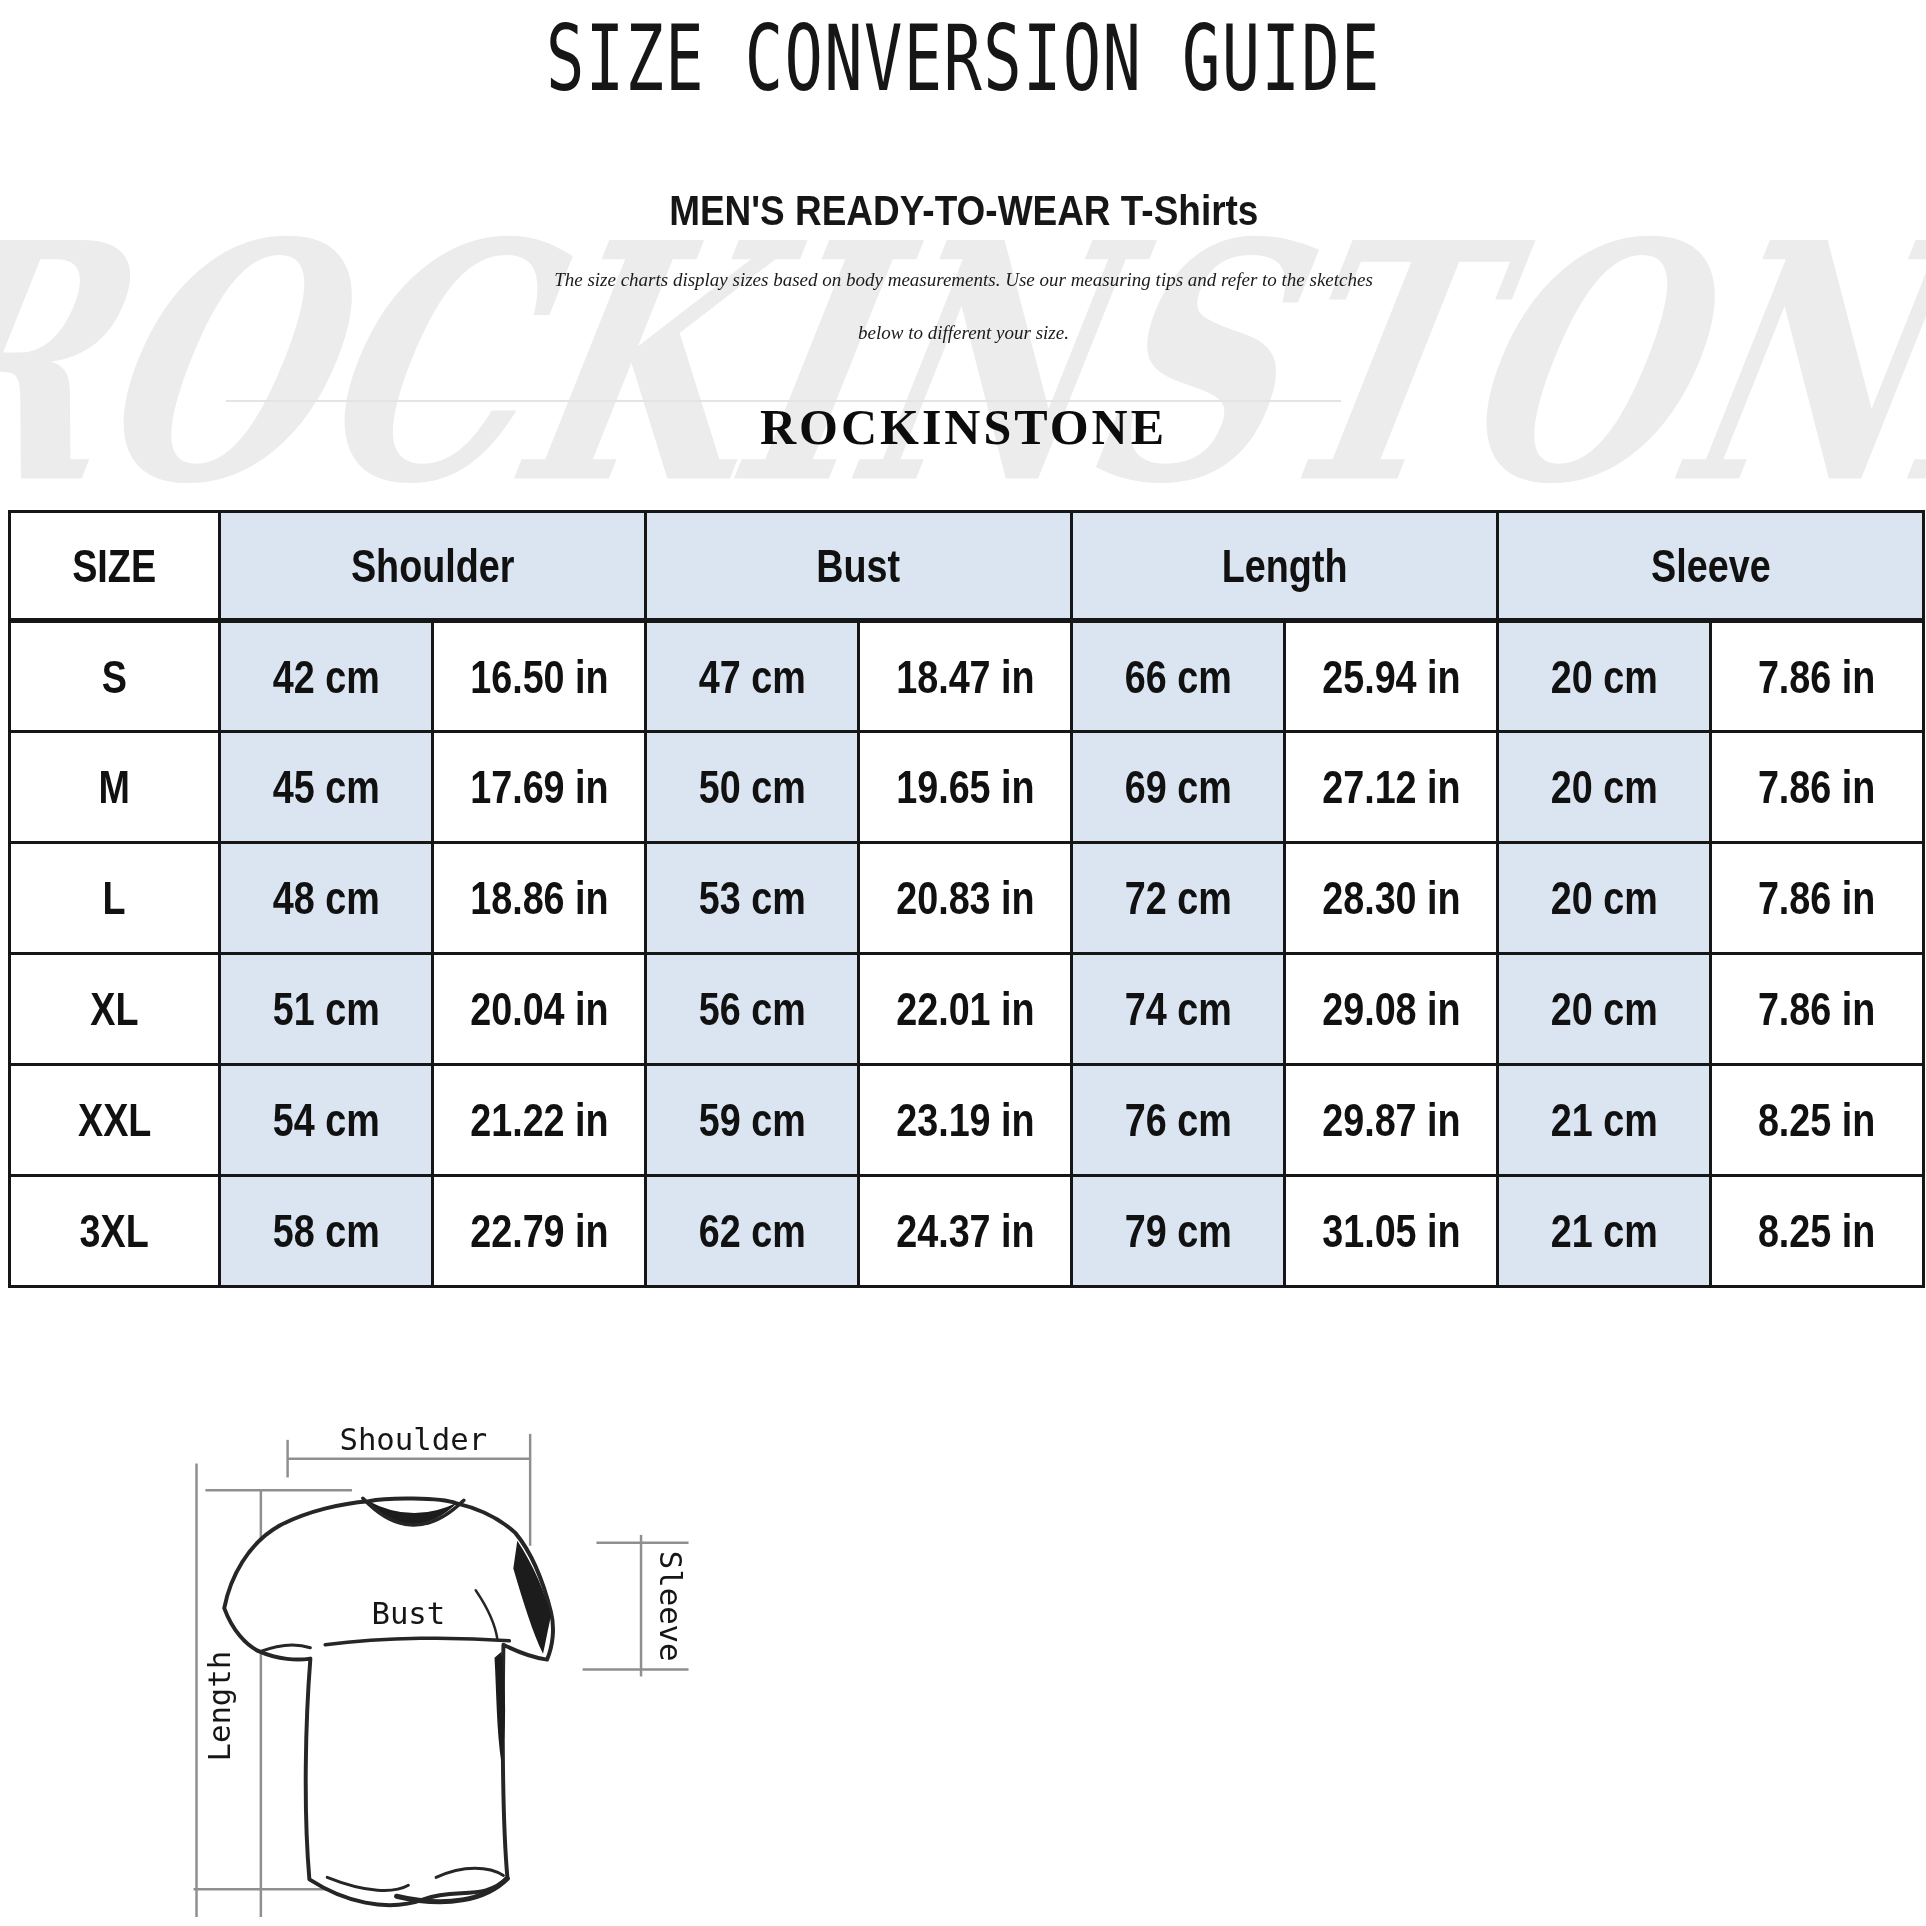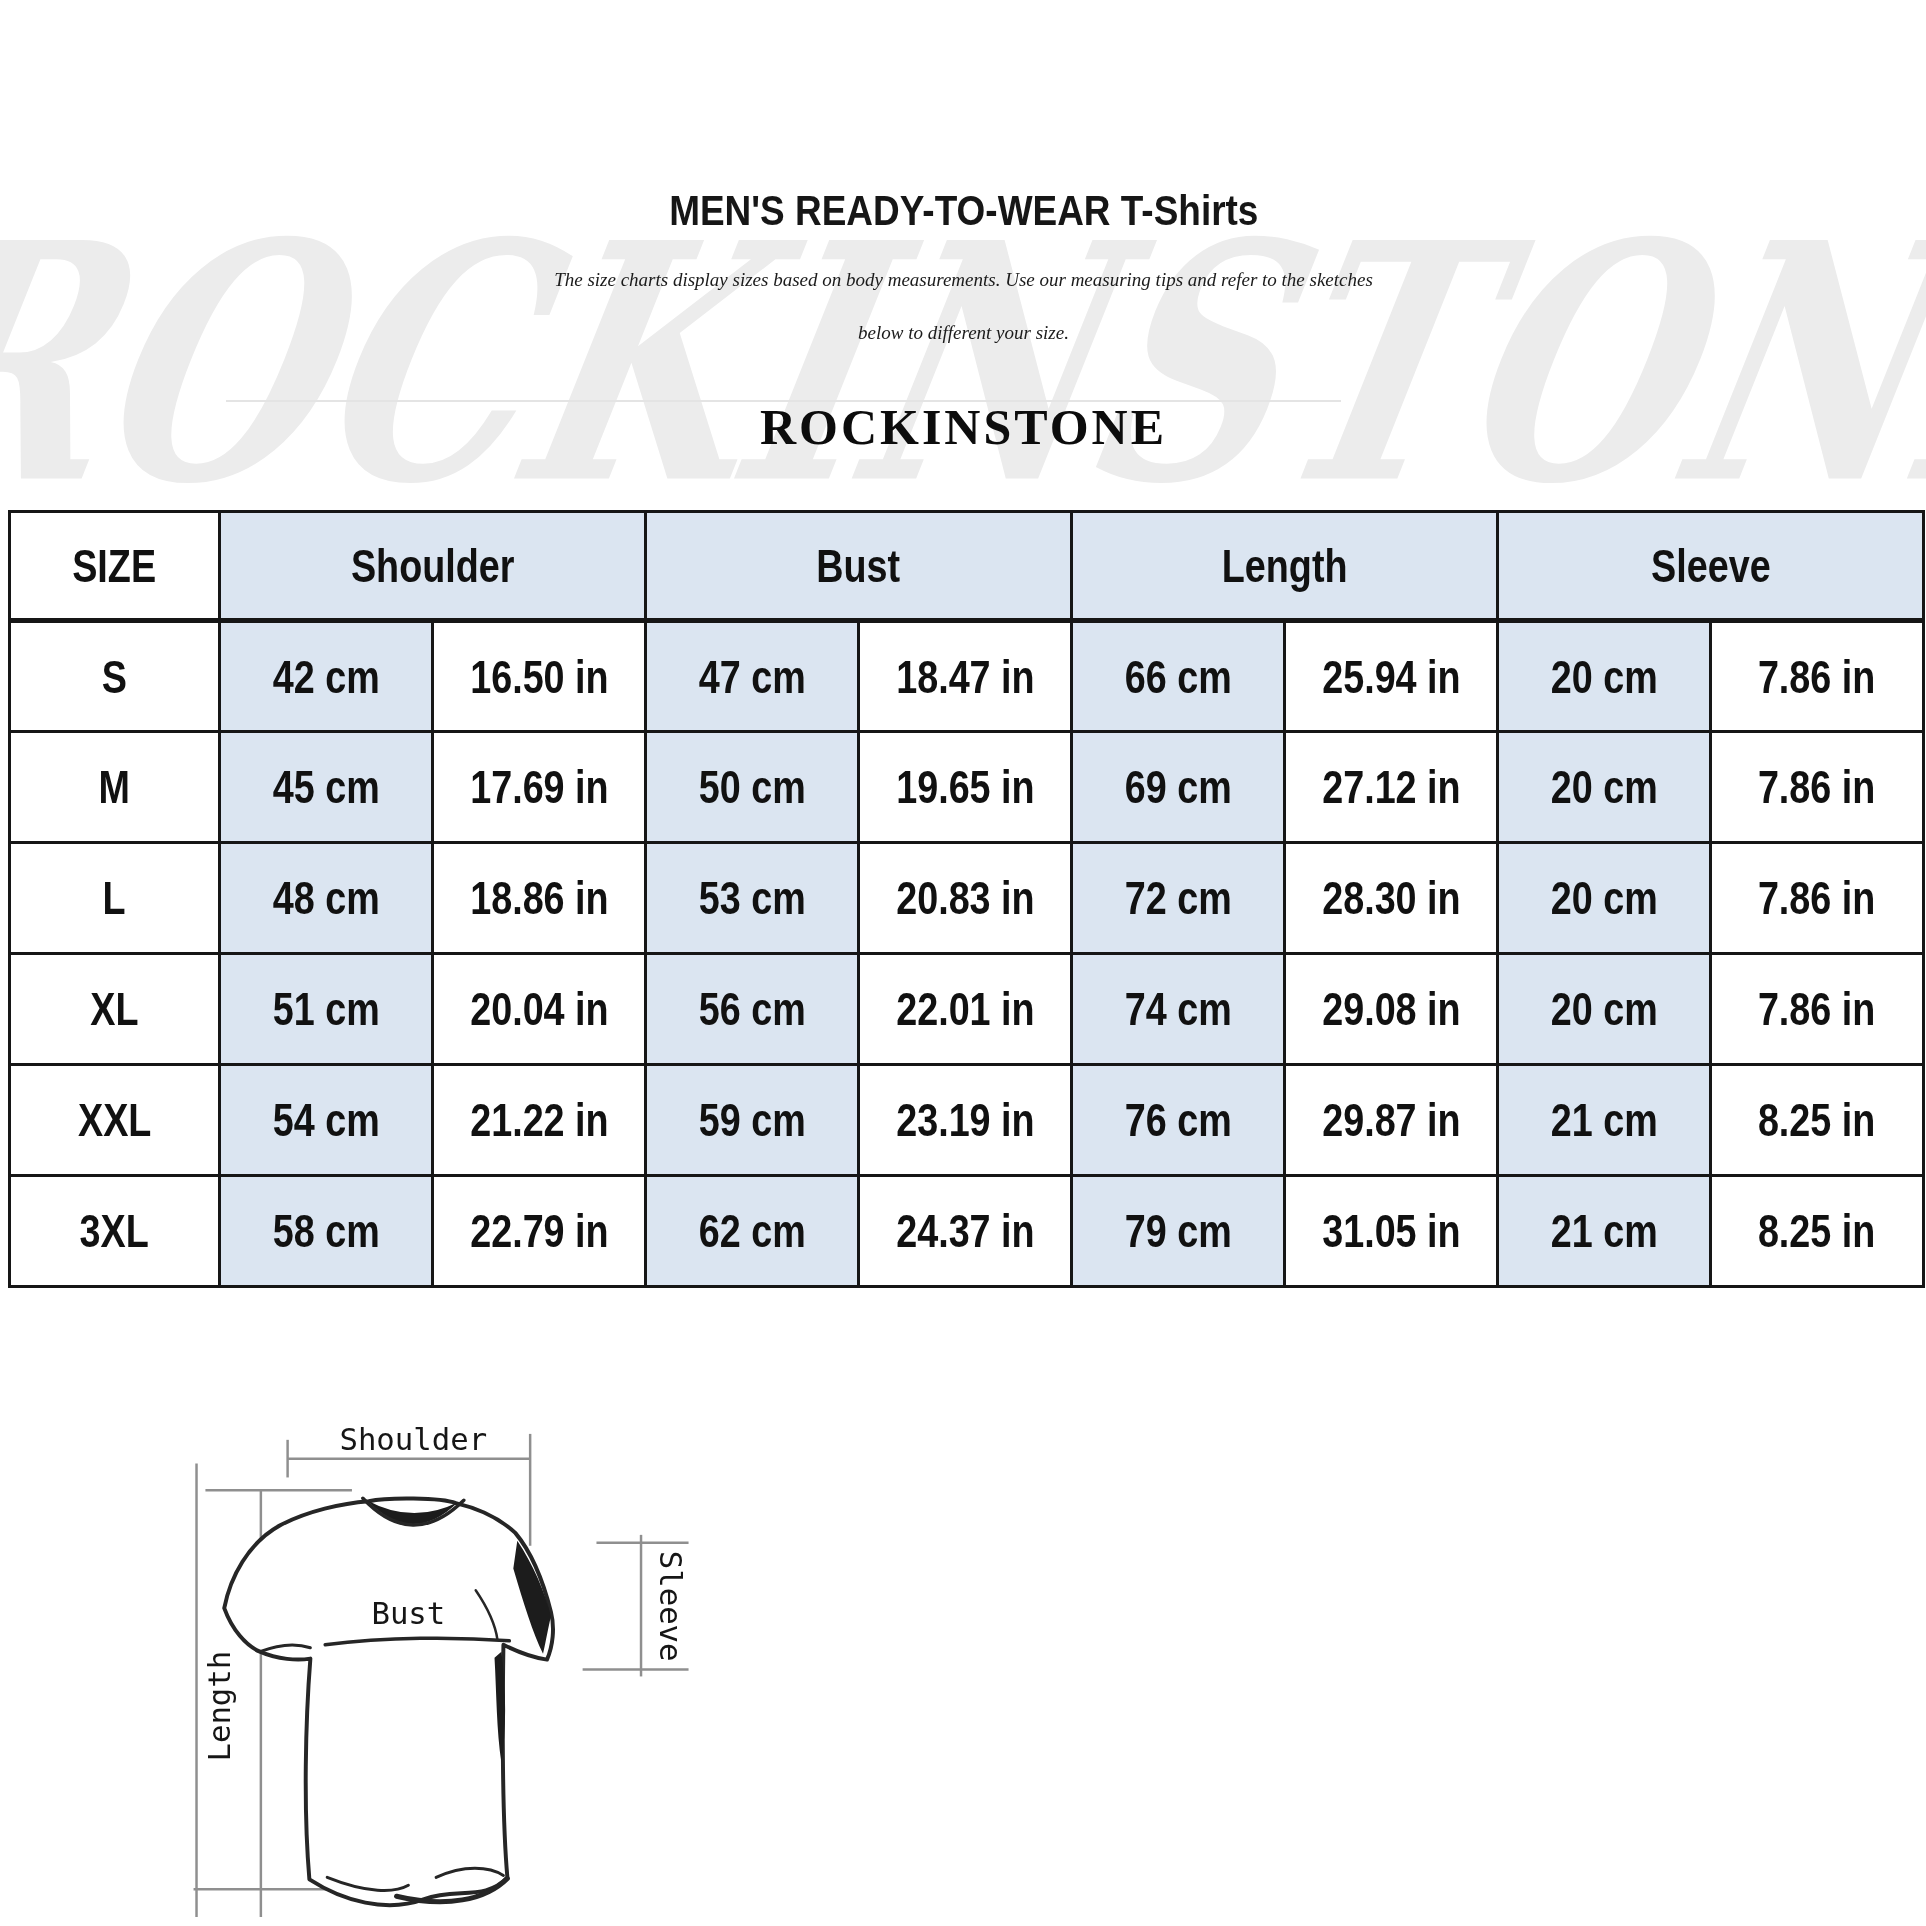--- a/index.html
+++ b/index.html
@@ -81,20 +81,23 @@
 </head>
 <body>
 
 <div class="page">
 
   <svg class="watermark" viewBox="0 0 1946 350" preserveAspectRatio="none">
     <text x="-40" y="295" transform="skewX(-14)" textLength="2240" lengthAdjust="spacingAndGlyphs">ROCKINSTONE</text>
   </svg>
   <div class="faint-line"></div>
 
+  <h1 class="title">
+    <span>SIZE CONVERSION GUIDE</span>
+  </h1>
   <div class="subtitle">
     <span>MEN'S READY-TO-WEAR T-Shirts</span>
   </div>
   <div class="desc">
     <div>The size charts display sizes based on body measurements.  Use our measuring tips and refer to the sketches</div>
     <div>below to different your size.</div>
   </div>
   <div class="brand">ROCKINSTONE</div>
 
   <table class="size-table">

